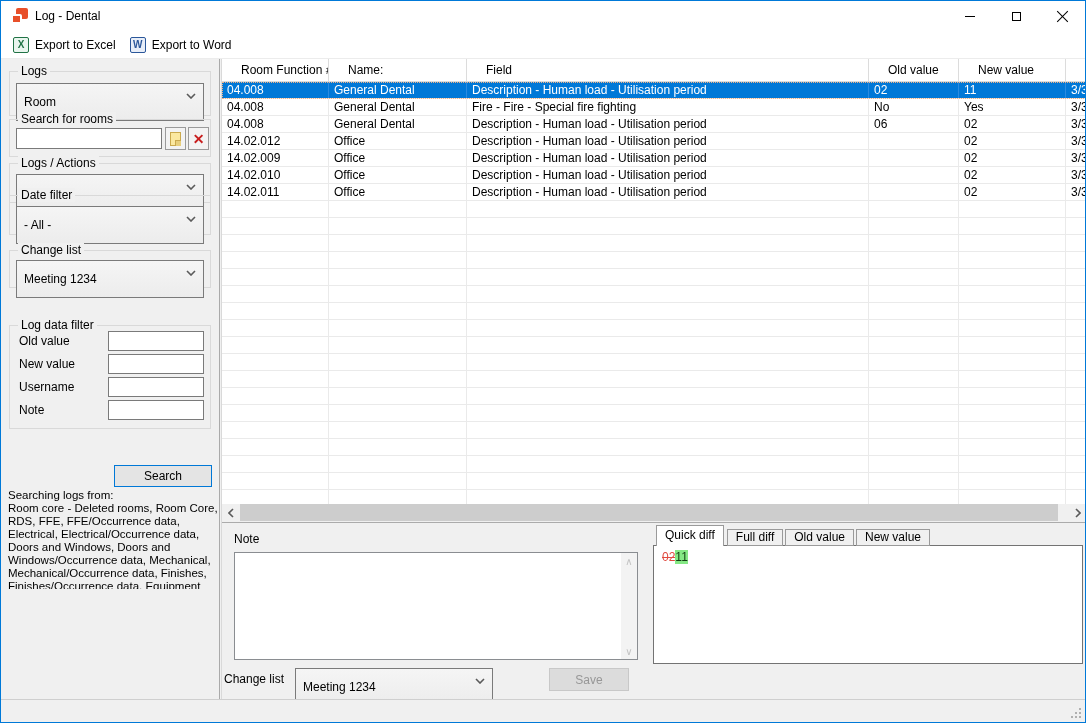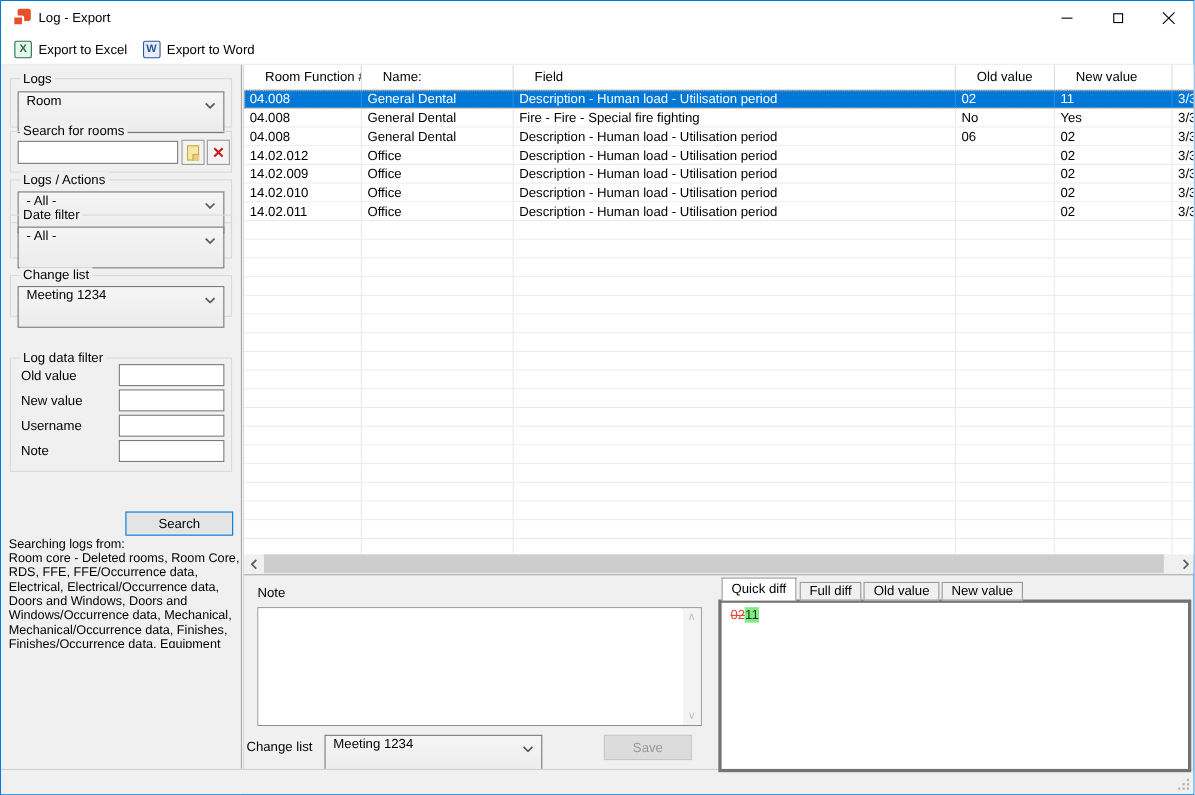--- a/index.html
+++ b/index.html
@@ -28,21 +28,21 @@
   .tbtn { display: inline-flex; align-items: center; gap: 6px; height: 24px; padding: 0 6px; margin-right: 2px; }
   .doc-ic { width: 16px; height: 16px; border-radius: 2px; background: #fff; display: flex; align-items: center; justify-content: center; font-size: 10px; font-weight: bold; }
   .xl-ic { border: 1px solid #217346; color: #217346; background: #e9f5ee; }
   .xl-ic::after { content: "X"; }
   .wd-ic { border: 1px solid #2b579a; color: #2b579a; background: #e8eef8; }
   .wd-ic::after { content: "W"; }
   
   .sidebar { position: absolute; left: 0; top: 58px; width: 218px; bottom: 0; background: #f0f0f0; }
   .grp { position: absolute; border: 1px solid #d9d9d9; }
   .grp-label { position: absolute; top: -8px; left: 8px; background: #f0f0f0; padding: 0 3px; line-height: 14px; }
-  .combo { position: absolute; height: 38px; background: linear-gradient(#f5f5f5, #ececec); border: 1px solid #7a7a7a; display: flex; align-items: flex-start; padding: 0 22px 0 7px; overflow: hidden; white-space: nowrap; }
+  .combo { position: absolute; height: 38px; background: linear-gradient(#f5f5f5, #ececec); border: 1px solid #7a7a7a; display: flex; align-items: center; padding: 0 22px 0 7px; overflow: hidden; white-space: nowrap; }
   .combo svg { position: absolute; right: 7px; top: 9px; }
   .tinput { position: absolute; border: 1px solid #7a7a7a; background: #fff; font: 12px "Liberation Sans", sans-serif; padding: 0 4px; outline: none; }
   .mini-btn { position: absolute; width: 21px; height: 23px; background: #f3f3f3; border: 1px solid #9a9a9a; display: flex; align-items: center; justify-content: center; }
   .note-ic { width: 11px; height: 14px; background: #fbe8a0; border: 1px solid #caa94e; position: relative; }
   .note-ic::after { content: ""; position: absolute; right: -1px; bottom: -1px; width: 5px; height: 5px; background: #e8cf7d; border-left: 1px solid #caa94e; border-top: 1px solid #caa94e; }
   .clear-ic::after { content: "\2715"; color: #c81e1e; font-weight: bold; font-size: 14px; }
   .filter-row-label { position: absolute; left: 9px; }
   .search-btn { position: absolute; left: 113px; top: 406px; width: 98px; height: 22px; background: #e4e4e4; border: 1px solid #0078d7; display: flex; align-items: center; justify-content: center; }
   .searchfrom { position: absolute; left: 7px; top: 430px; width: 210px; height: 100px; overflow: hidden; white-space: pre; font-size: 11.5px; line-height: 13px; }
   .vsplit { position: absolute; left: 218px; top: 58px; width: 3px; height: 640px; background: #f0f0f0; border-left: 1px solid #aaaaaa; border-right: 1px solid #d9d9d9; }
@@ -70,39 +70,39 @@
   .va { position: absolute; left: 0; width: 16px; height: 16px; color: #c3c3c3; font-size: 10px; display: flex; align-items: center; justify-content: center; }
   .va-up { top: 0; } .va-up::after { content: "\2227"; }
   .va-dn { bottom: 0; } .va-dn::after { content: "\2228"; }
   .cl-label { position: absolute; left: 223px; top: 671px; }
   .cl-combo { left: 294px; top: 667px; width: 198px; }
   .save-btn { position: absolute; left: 548px; top: 667px; width: 80px; height: 23px; background: #dcdcdc; border: 1px solid #c8c8c8; color: #979797; display: flex; align-items: center; justify-content: center; }
   
   .tabstrip { position: absolute; left: 655px; top: 524px; height: 21px; display: flex; align-items: flex-end; z-index: 3; }
   .tab { height: 17px; line-height: 15px; padding: 0 8px; background: #f0f0f0; border: 1px solid #9a9a9a; margin-right: 2px; white-space: nowrap; }
   .tab.active { height: 21px; line-height: 19px; background: #fff; border-bottom: none; margin-right: 3px; }
-  .diff-panel { position: absolute; left: 652px; top: 544px; width: 430px; height: 157px; background: #fff; border: 3px solid #737373; z-index: 1; }
+  .diff-panel { position: absolute; left: 652px; top: 544px; width: 430px; height: 119px; background: #fff; border: 1px solid #737373; z-index: 1; }
   .diff-content { position: absolute; left: 8px; top: 4px; font-size: 12px; }
   .diff-del { color: #e04a3f; text-decoration: line-through; }
   .diff-add { background: #84e884; color: #123f12; }
   
   .statusstrip { position: absolute; left: 0; right: 0; top: 698px; height: 23px; background: #f0f0f0; border-top: 1px solid #cfcfcf; }
   .grip { position: absolute; right: 3px; bottom: 3px; }
 </style>
 </head>
 <body>
 
 <div class="win">
 
   <div class="titlebar">
     <div class="appicon">
         <div class="back"></div>
         <div class="front"></div>
       </div>
-    <div class="title-text">Log - Export</div>
+    <div class="title-text">Log - Dental</div>
     <div class="winbtn btn-min">
         <div class="glyph-min"></div>
       </div>
     <div class="winbtn btn-max">
         <div class="glyph-max"></div>
       </div>
     <div class="winbtn btn-close">
         <div class="glyph-close"></div>
       </div>
   </div>

